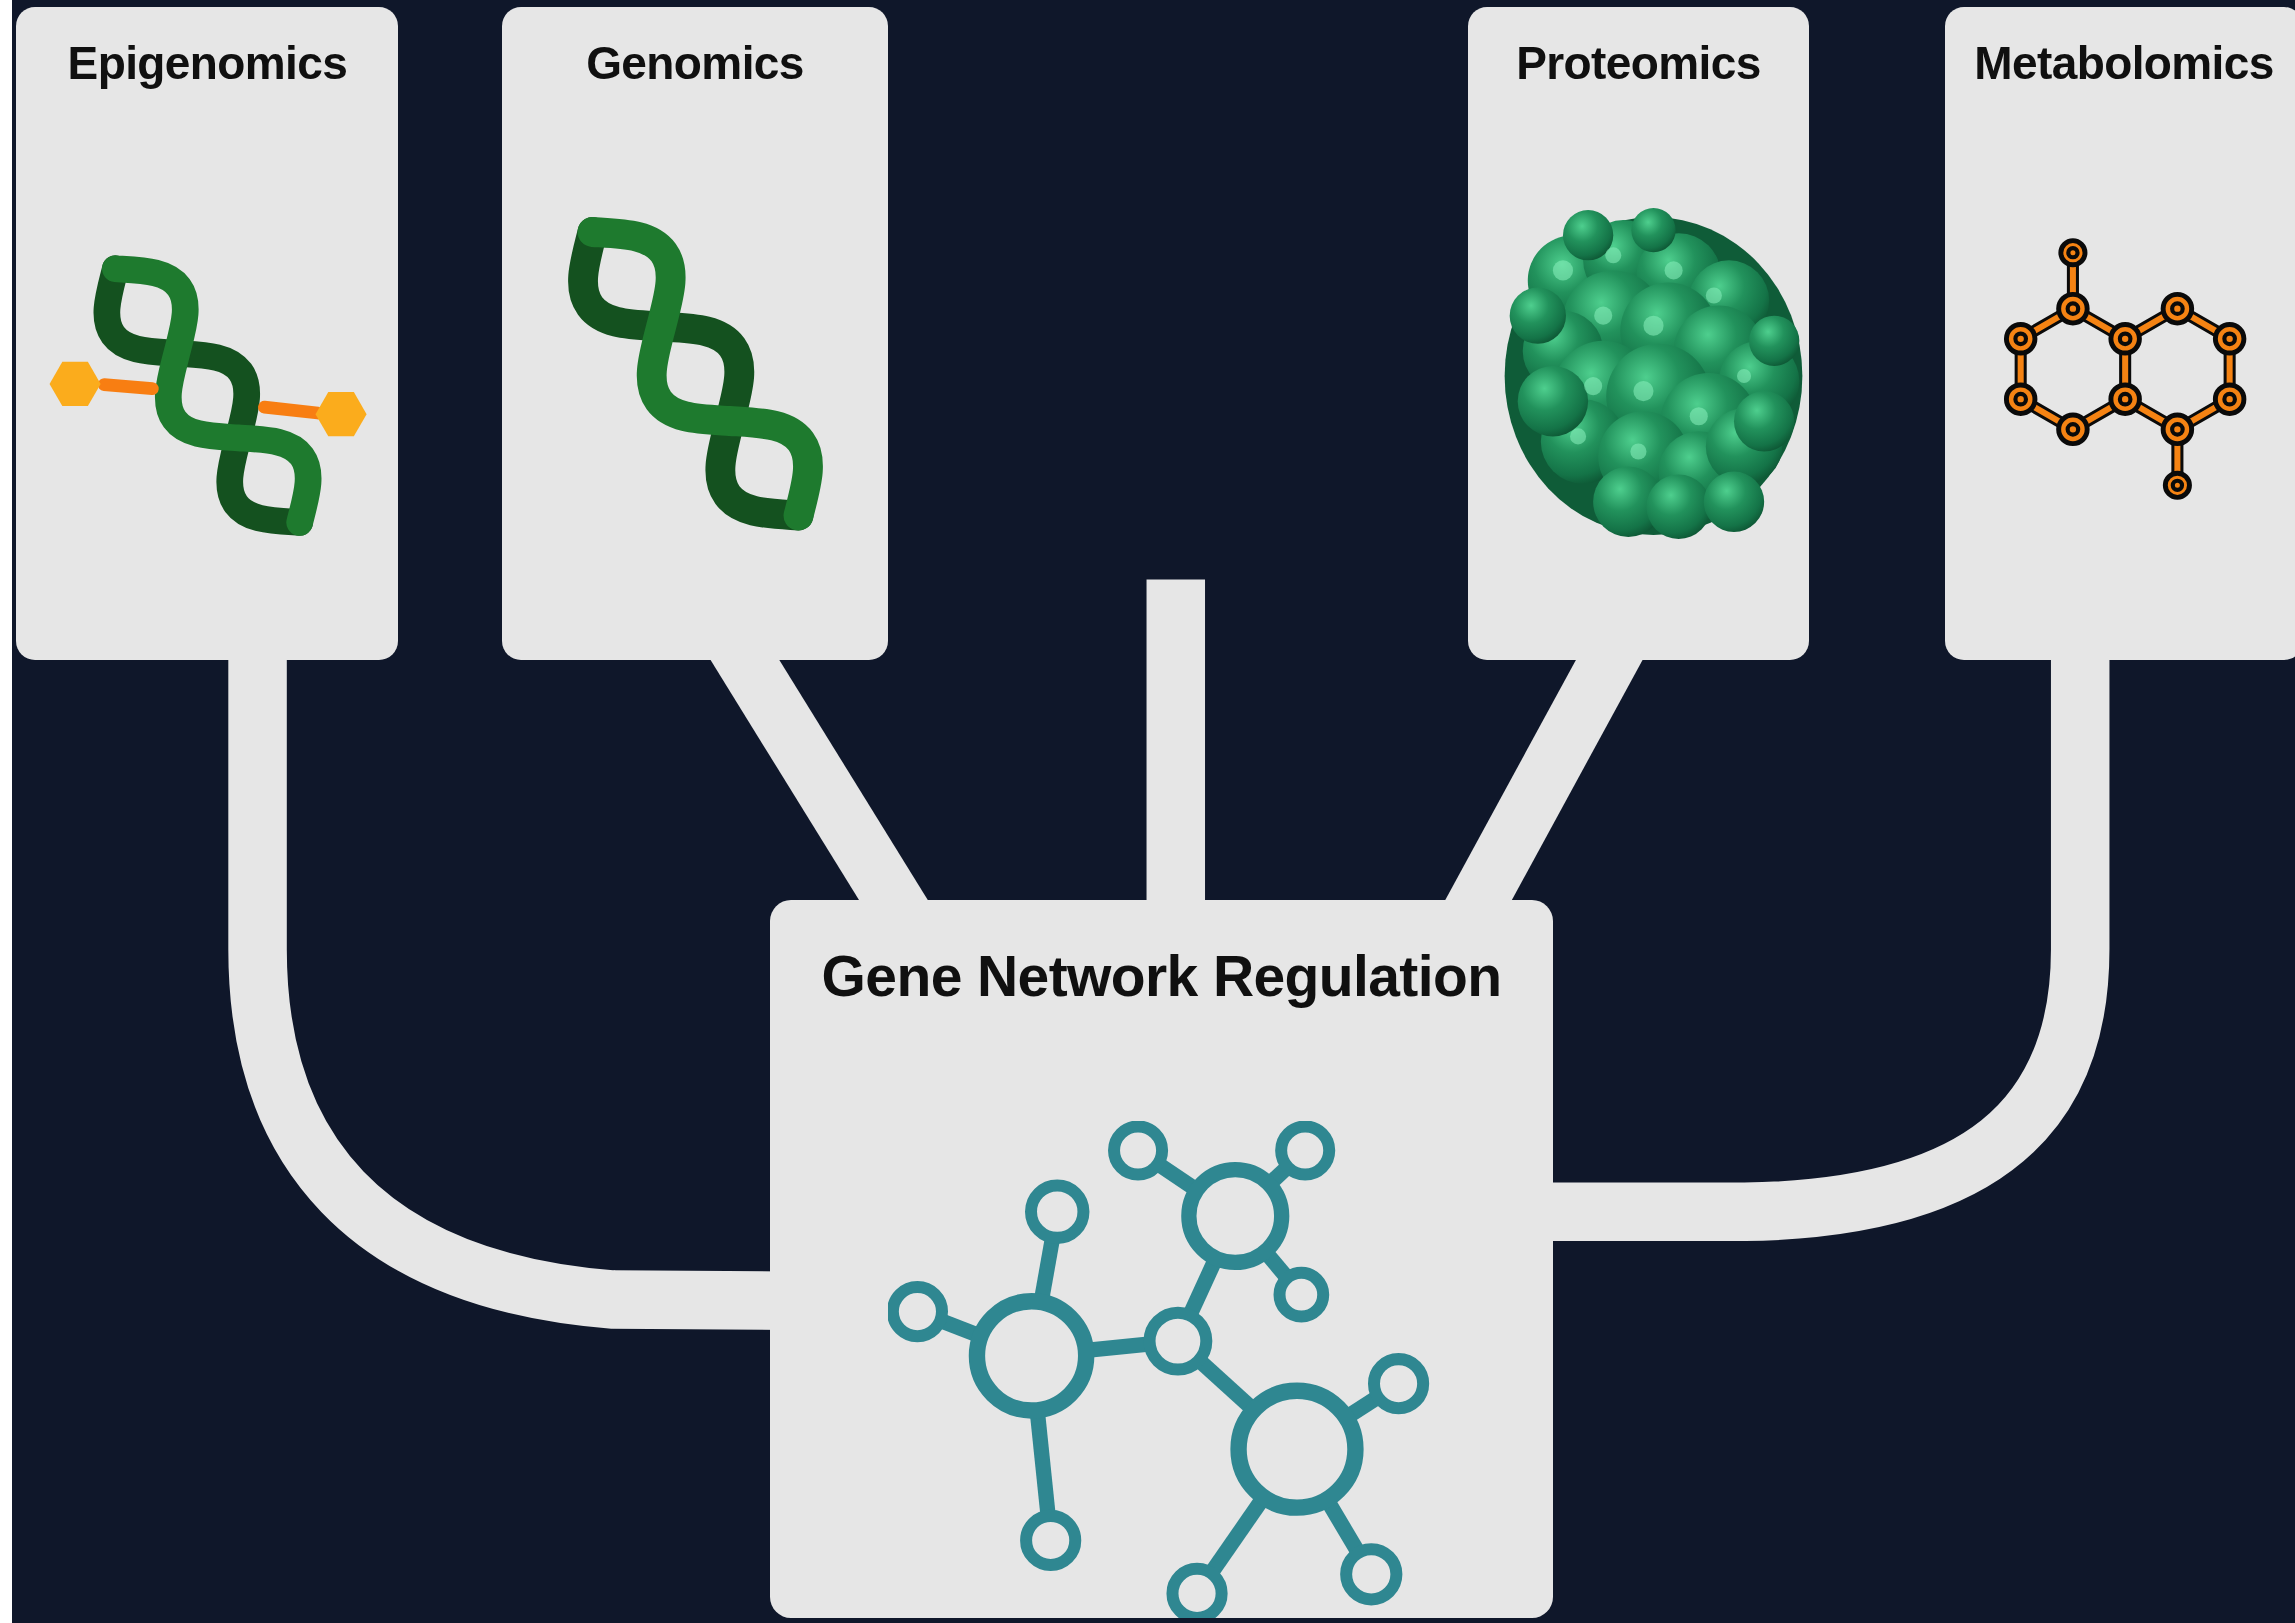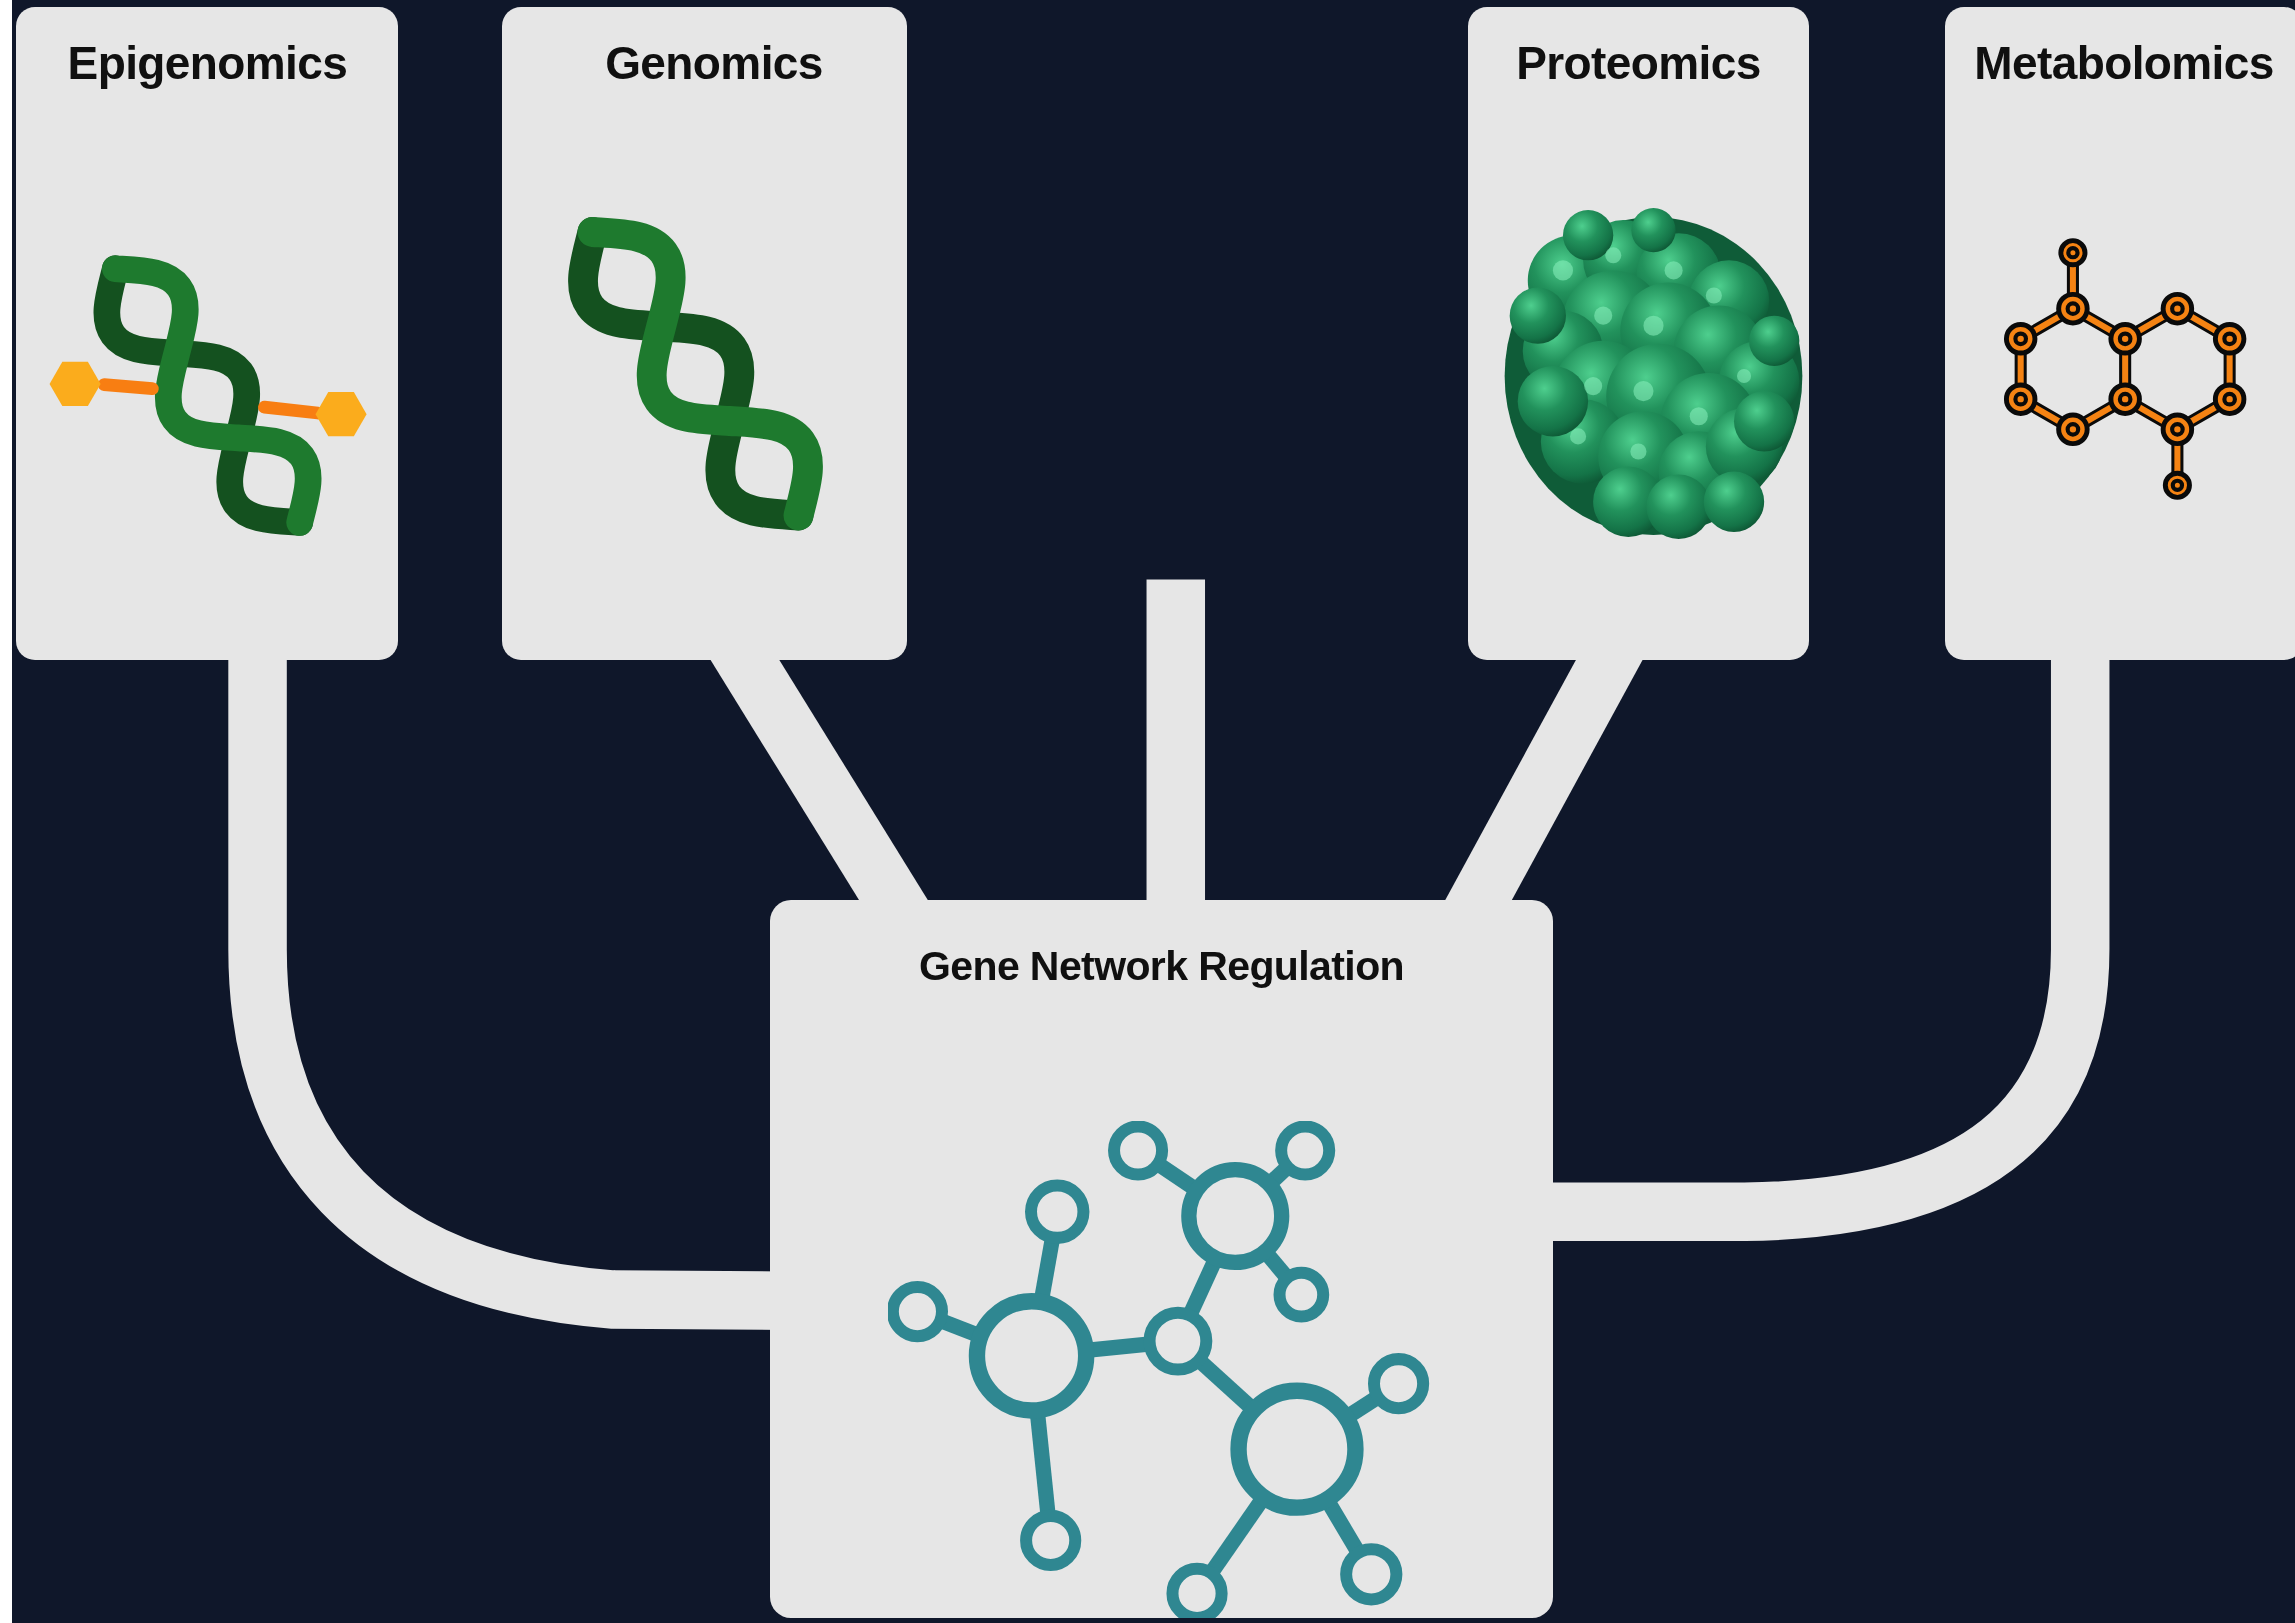--- a/index.html
+++ b/index.html
@@ -11,23 +11,23 @@
     font-family:"Liberation Sans","DejaVu Sans",sans-serif;
     margin-left:12px;
   }
   .connectors{position:absolute;left:0;top:0;}
   .panel{position:absolute;background:#e6e6e6;border-radius:19px;}
   .panel .title{
     text-align:center;font-weight:700;color:#101010;
     white-space:nowrap;overflow:visible;
   }
   .omics .title{margin-top:29px;font-size:46px;letter-spacing:-0.6px;}
-  .central .title{margin-top:43px;font-size:41px;letter-spacing:-0.6px;}
+  .central .title{margin-top:43px;font-size:57px;letter-spacing:-0.6px;}
   .b1{left:4.4px;top:6.6px;width:382px;height:653px;}
-  .b2{left:490px;top:6.6px;width:386px;height:653px;padding-left:19px;}
+  .b2{left:490px;top:6.6px;width:386px;height:653px;}
   .b3{left:973px;top:6.6px;width:382px;height:653px;}
   .b4{left:1456px;top:6.6px;width:341px;height:653px;}
   .b5{left:1933px;top:6.6px;width:358px;height:653px;}
   .central{left:758px;top:900px;width:783px;height:718px;border-radius:21px;}
   .icon{position:absolute;}
   .icon svg{display:block;width:100%;height:100%;}
   .icon-epi{left:25.4px;top:204px;width:331px;height:375px;}
   .icon-gen{left:28px;top:166px;width:331px;height:408px;}
   .icon-rna{left:61px;top:163px;width:259px;height:431px;}
   .icon-pro{left:20px;top:193px;width:331px;height:342px;}

